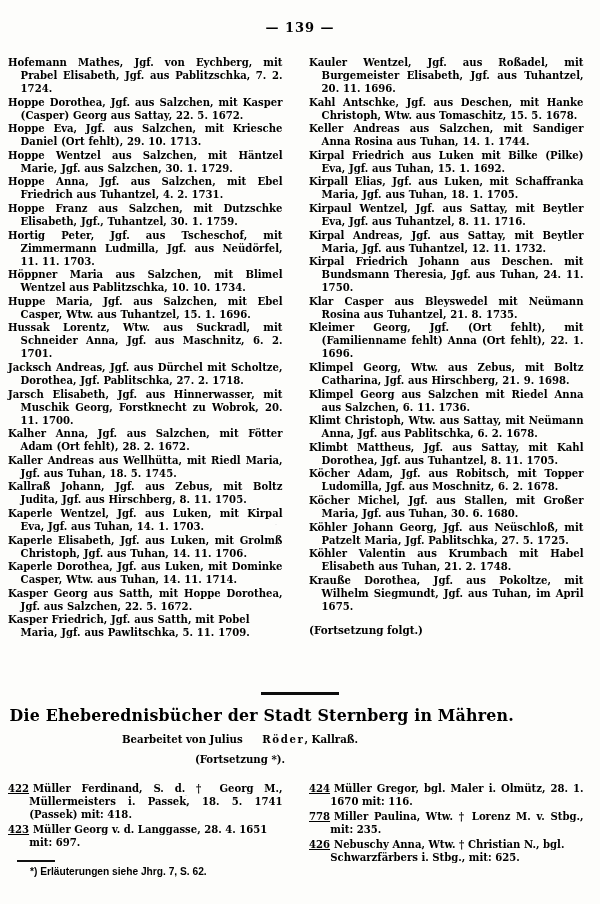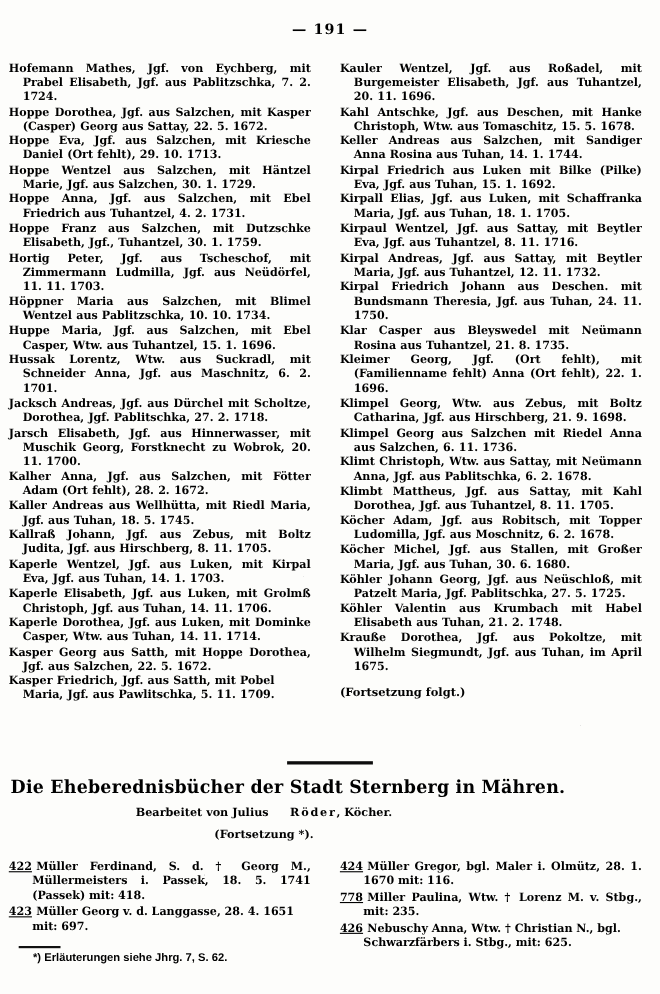--- a/index.html
+++ b/index.html
@@ -173,21 +173,21 @@
       radial-gradient(circle at 31% 88%, #999 0.5px, transparent 0.6px),
       radial-gradient(circle at 46% 58%, #bbb 0.5px, transparent 0.6px),
       radial-gradient(circle at 76% 41%, #bbb 0.5px, transparent 0.6px);
   }
 </style>
 </head>
 <body>
 
 <div class="page">
 
-  <div class="page-number">— 191 —</div>
+  <div class="page-number">— 139 —</div>
 
   <div class="columns">
 
     <div class="col">
       <p class="entry">Hofemann Mathes, Jgf. von Eychberg, mit Prabel Elisabeth, Jgf. aus Pablitzschka, 7. 2. 1724.</p>
       <p class="entry">Hoppe Dorothea, Jgf. aus Salzchen, mit Kasper (Casper) Georg aus Sattay, 22. 5. 1672.</p>
       <p class="entry">Hoppe Eva, Jgf. aus Salzchen, mit Kriesche Daniel (Ort fehlt), 29. 10. 1713.</p>
       <p class="entry">Hoppe Wentzel aus Salzchen, mit Häntzel Marie, Jgf. aus Salzchen, 30. 1. 1729.</p>
       <p class="entry">Hoppe Anna, Jgf. aus Salzchen, mit Ebel Friedrich aus Tuhantzel, 4. 2. 1731.</p>
       <p class="entry">Hoppe Franz aus Salzchen, mit Dutzschke Elisabeth, Jgf., Tuhantzel, 30. 1. 1759.</p>
@@ -230,21 +230,21 @@
       <p class="continues">(Fortsetzung folgt.)</p>
     </div>
 
   </div>
 
   <div class="rule-center"></div>
 
   <div class="article-head">
     <div class="article-title">Die Eheberednisbücher der Stadt Sternberg in Mähren.</div>
     <div class="article-byline">
-      <span>Bearbeitet von Julius</span><span>&nbsp;</span><span class="spaced">Röder</span><span>, Köcher.</span>
+      <span>Bearbeitet von Julius</span><span>&nbsp;</span><span class="spaced">Röder</span><span>, Kallraß.</span>
     </div>
     <div class="article-cont">(Fortsetzung *).</div>
   </div>
 
   <div class="num-columns">
 
     <div class="num-col">
       <p class="num-entry">
         <span class="num">422</span><span>Müller Ferdinand, S. d. † Georg M., Müllermeisters i. Passek, 18. 5. 1741 (Passek) mit: 418.</span>
       </p>

